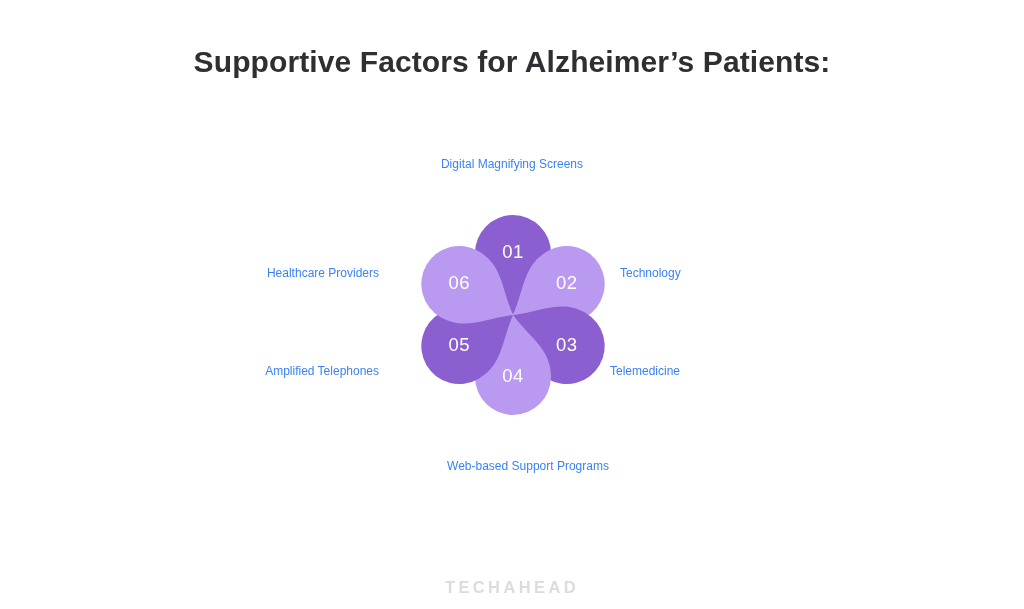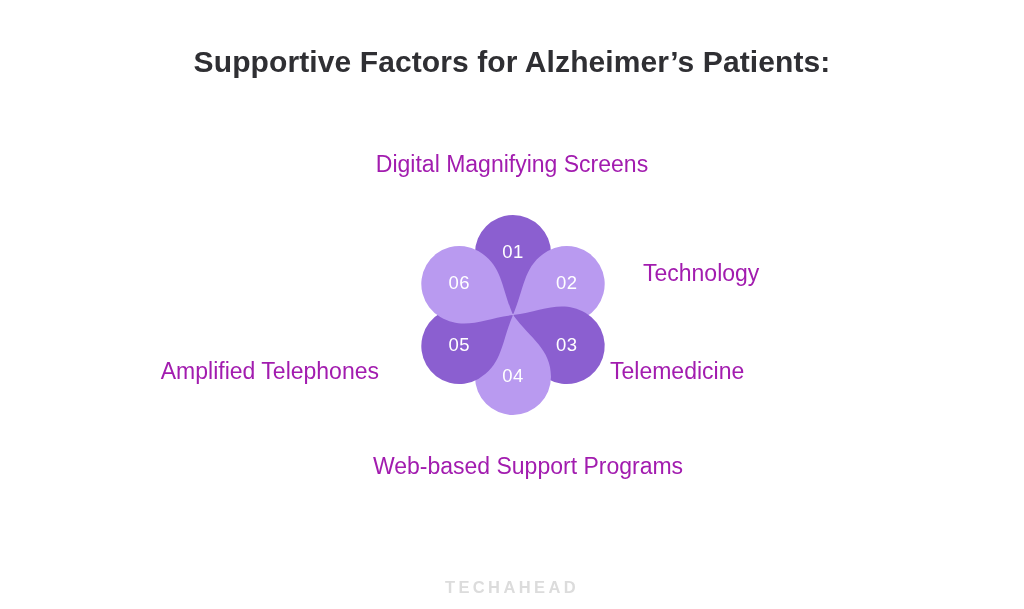--- a/index.html
+++ b/index.html
@@ -53,27 +53,27 @@
     font-size: 18.5px;
     font-weight: normal;
     text-anchor: middle;
     dominant-baseline: middle;
     letter-spacing: 0.5px;
   }
 
   
   .label {
     position: absolute;
-    font-size: 23px;
-    color: #a21caf;
+    font-size: 12px;
+    color: #3b82f6;
     line-height: 24px;
     white-space: nowrap;
   }
   .label-top    { left: 0;     top: 152px; width: 1024px; text-align: center; }
-  .label-right-1{ left: 643px; top: 261px; text-align: left; }
+  .label-right-1{ left: 620px; top: 261px; text-align: left; }
   .label-right-2{ left: 610px; top: 359px; text-align: right; }
   .label-bottom { left: 16px;     top: 454px; width: 1024px; text-align: center; }
   .label-left-1 { right: 645px; top: 359px; text-align: right; }
   .label-left-2 { right: 645px; top: 261px; text-align: right; }
 
   
   .watermark {
     position: absolute;
     left: 0;
     top: 578px;
@@ -136,16 +136,17 @@
   <div class="label label-top">Digital Magnifying Screens</div>
 
   <div class="label label-right-1">Technology</div>
 
   <div class="label label-right-2">Telemedicine</div>
 
   <div class="label label-bottom">Web-based Support Programs</div>
 
   <div class="label label-left-1">Amplified Telephones</div>
 
+  <div class="label label-left-2">Healthcare Providers</div>
 
 </div>
 
 <div class="watermark">TECHAHEAD</div>
 
 </body></html>

